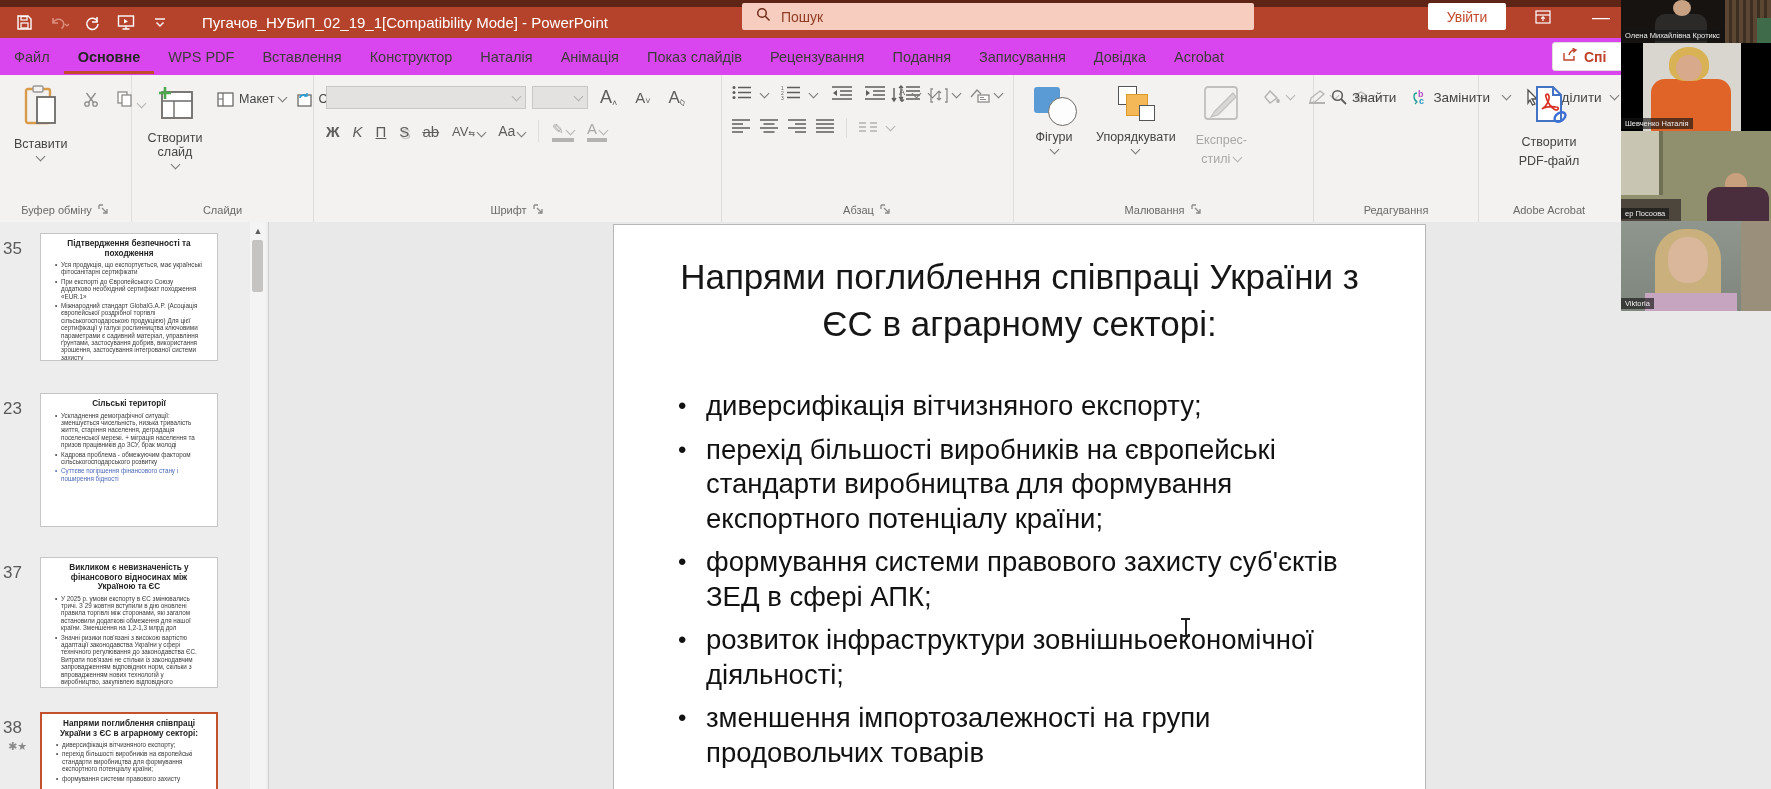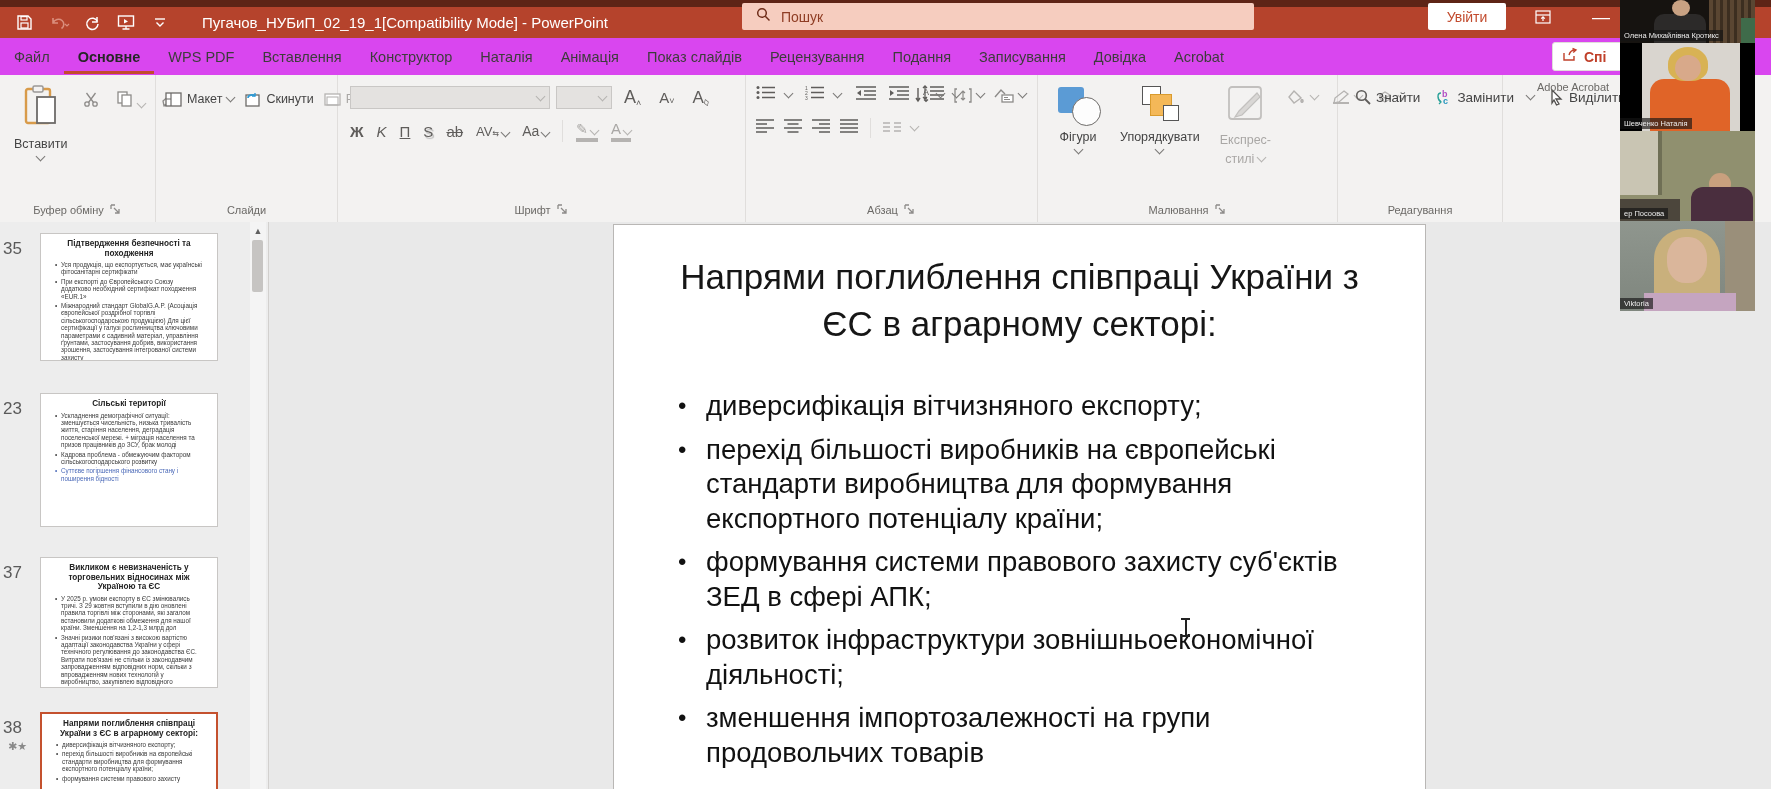--- a/index.html
+++ b/index.html
@@ -62,21 +62,21 @@
   
   .slide{position:absolute;left:613px;top:2px;width:813px;height:600px;background:#fff;border:1px solid #b9b7b5;box-sizing:border-box;}
   .slide-title{margin-top:28px;padding:0 62px;font-size:35px;line-height:47px;color:#161616;text-align:center;}
   .sbullets{margin-top:42px;padding:0 40px 0 64px;}
   .sb{display:flex;gap:16px;font-size:27.5px;line-height:34.5px;color:#111;margin-bottom:9px;}
   .sb .dot{flex:0 0 12px;font-size:24px;}
   .ibeam{position:absolute;left:566px;top:392px;width:12px;height:21px;}
   .ibeam:before{content:"";position:absolute;left:5px;top:2px;width:1.6px;height:17px;background:#222;}
   .ibeam:after{content:"";position:absolute;left:1px;top:1px;width:9px;height:1.6px;background:#222;box-shadow:0 17px 0 #222;}
   
-  .videos{position:absolute;right:16px;top:0;width:135px;height:311px;z-index:50;background:#000;display:flex;flex-direction:column;}
+  .videos{position:absolute;right:0;top:0;width:150px;height:311px;z-index:50;background:#000;display:flex;flex-direction:column;}
   .vtile{position:relative;overflow:hidden;}
   .vname{position:absolute;left:0;bottom:2px;background:rgba(20,20,20,.65);color:#eee;font-size:7.5px;padding:1px 4px;white-space:nowrap;}
   
   .vt1{height:43px;background:#161310;}
   .vt1 .shelf{position:absolute;right:0;top:0;width:46px;height:100%;background:repeating-linear-gradient(90deg,#5a4632 0 4px,#3c2e20 4px 7px);}
   .vt1 .body1{position:absolute;left:34px;top:14px;width:52px;height:32px;background:#2c2a29;border-radius:10px 10px 0 0;}
   .vt1 .head1{position:absolute;left:52px;top:0px;width:18px;height:16px;background:#c9a283;border-radius:50%;}
   .vt1 .green2{position:absolute;right:0;top:18px;width:14px;height:26px;background:#3f6b4a;}
   
   .vt2{height:88px;background:#000;}
@@ -179,21 +179,21 @@
         <path d="M2 6v7h10V9" fill="none" stroke="#c0402a" stroke-width="1.4"></path>
         <path d="M7 8c1-3.5 3-5 6-5" fill="none" stroke="#c0402a" stroke-width="1.4"></path>
         <path d="M10.5 1.5L14 3l-2.8 2.6" fill="none" stroke="#c0402a" stroke-width="1.4"></path>
       </svg>
   </span>
   <span class="sh-label">Спі</span>
 </div>
 
 <div class="ribbon">
 
-  <div class="rgroup" style="width:156px">
+  <div class="rgroup" style="width:132px">
     <div class="rbody" style="gap:4px;padding-left:8px">
       <div class="bigbtn">
         <span>
           <svg width="36" height="44" viewBox="0 0 36 44">
               <rect x="3" y="4" width="24" height="34" rx="2" fill="none" stroke="#d89b4a" stroke-width="2.4"></rect>
               <rect x="10" y="1" width="10" height="6" rx="1.5" fill="#f3f2f1" stroke="#9a9896" stroke-width="1.5"></rect>
               <rect x="14" y="12" width="18" height="26" fill="#fff" stroke="#6d6b69" stroke-width="1.8"></rect>
             </svg>
         </span>
         <span>Вставити</span>
@@ -226,20 +226,31 @@
         <span>Буфер обміну</span>
       <span class="launcher"><svg width="11" height="11" viewBox="0 0 11 11">
             <path d="M1 1v4M1 1h4" stroke="#8d8b89" stroke-width="1.3"></path>
             <path d="M4 4l5 5M9 5v4H5" fill="none" stroke="#8d8b89" stroke-width="1.3"></path>
           </svg></span>
     </div>
   </div>
 
   <div class="rgroup" style="width:182px">
     <div class="rbody" style="gap:2px;padding-left:6px">
+      <div class="bigbtn">
+        <span style="position:relative">
+          <svg width="40" height="38" viewBox="0 0 40 38">
+              <rect x="7" y="7" width="30" height="26" fill="#fff" stroke="#6d6b69" stroke-width="1.8"></rect>
+              <path d="M7 16h30M19 16v17" stroke="#6d6b69" stroke-width="1.4"></path>
+              <path d="M10 2v12M4 8h12" stroke="#4ca64c" stroke-width="2.6"></path>
+            </svg>
+        </span>
+        <span style="width:62px">Створити слайд</span>
+        <span class="chev"></span>
+      </div>
       <div class="stack" style="margin-top:4px">
         <span class="smallbtn">
           <svg class="mini-ico" viewBox="0 0 17 15">
               <rect x="1" y="1" width="15" height="13" fill="#fff" stroke="#6d6b69" stroke-width="1.3"></rect>
               <path d="M6 1v13M1 7h5" stroke="#6d6b69" stroke-width="1.2"></path>
             </svg>
           <span>Макет</span>
             <span class="chev"></span>
         </span>
         <span class="smallbtn">
@@ -476,20 +487,34 @@
         <span style="font-size:13.5px">Виділити</span>
         <span class="chev" style="margin-left:4px"></span>
       </span>
     </div>
     <div class="rlabel">
         <span>Редагування</span>
       </div>
   </div>
 
   <div class="rgroup" style="width:140px;border-right:none">
+    <div class="rbody" style="justify-content:center">
+      <div class="bigbtn">
+        <span>
+          <svg width="40" height="42" viewBox="0 0 40 42">
+              <path d="M8 2h16l8 8v26H8z" fill="#fff" stroke="#4472c4" stroke-width="2"></path>
+              <path d="M24 2v8h8" fill="none" stroke="#4472c4" stroke-width="2"></path>
+              <path d="M13 24c4-2 8-9 7-13-1-3-4-2-3 1 1 5 6 12 10 13 3 0 3-3 0-3-5-1-12 0-14 2z" fill="none" stroke="#d93025" stroke-width="1.6"></path>
+              <ellipse cx="31" cy="32" rx="6" ry="4" fill="none" stroke="#3b6fd4" stroke-width="2.4" transform="rotate(-35 31 32)"></ellipse>
+            </svg>
+        </span>
+        <span>Створити</span>
+        <span>PDF-файл</span>
+      </div>
+    </div>
     <div class="rlabel">
         <span>Adobe Acrobat</span>
       </div>
   </div>
 </div>
 
 <div class="workspace">
   <div class="thumbpanel" id="thumbs">
       <div class="thumbnum" style="top: 17px;">35</div>
       <div class="thumbbox" style="top: 11px; height: 128px;">
@@ -518,21 +543,21 @@
           <span class="bd">•</span>
           <span>Кадрова проблема - обмежуючим фактором сільськогосподарського розвитку</span>
         </div>
         <div class="t-bullet blue">
           <span class="bd">•</span>
           <span>Суттєве погіршення фінансового стану і поширення бідності</span>
         </div>
       </div>
       <div class="thumbnum" style="top: 341px;">37</div>
       <div class="thumbbox" style="top: 335px; height: 131px;">
-        <div class="t-title">Викликом є невизначеність у торговельних відносинах між Україною та ЄС</div>
+        <div class="t-title">Викликом є невизначеність у фінансового відносинах між Україною та ЄС</div>
         <div class="t-bullet">
           <span class="bd">•</span>
           <span>У 2025 р. умови експорту в ЄС змінювались тричі. З 29 жовтня вступили в дію оновлені правила торгівлі між сторонами, які загалом встановили додаткові обмеження для нашої країни. Зменшення на 1,2-1,3 млрд дол</span>
         </div>
         <div class="t-bullet">
           <span class="bd">•</span>
           <span>Значні ризики пов'язані з високою вартістю адаптації законодавства України у сфері технічного регулювання до законодавства ЄС. Витрати пов'язані не стільки із законодавчим запровадженням відповідних норм, скільки з впровадженням нових технологій у виробництво, закупівлею відповідного устаткування, навчанням персоналу тощо.</span>
         </div>
       </div>
       <div class="thumbnum" style="top: 496px;">38</div>

